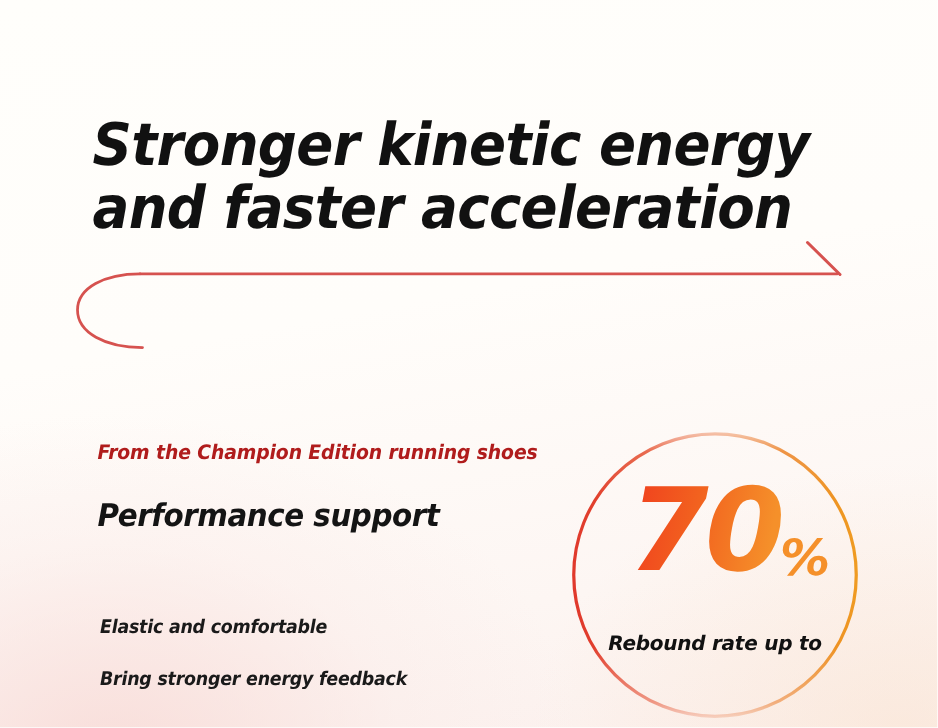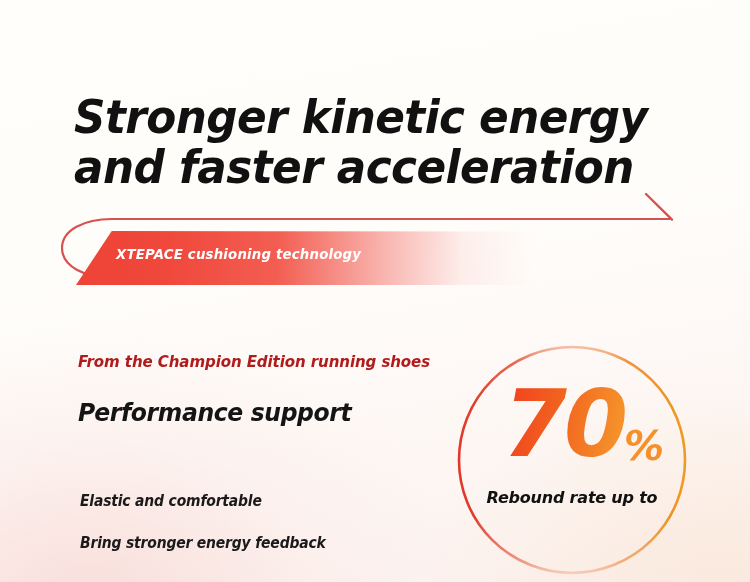--- a/index.html
+++ b/index.html
@@ -137,21 +137,21 @@
   .badge-stat {
     position: absolute;
     left: 0;
     top: 44px;
     width: 240px;
     height: 96px;
   }
   .badge-caption {
     position: absolute;
     left: 0;
-    top: 154px;
+    top: 171px;
     width: 240px;
     text-align: center;
     color: #111111;
     font-family: "DejaVu Sans", sans-serif;
     font-weight: bold;
     font-size: 16px;
     letter-spacing: -0.2px;
     white-space: nowrap;
   }
 </style>
@@ -164,24 +164,20 @@
     <span class="hl-line">Stronger kinetic energy</span>
     <span class="hl-line">and faster acceleration</span>
   </div>
 
   <svg class="arrow-svg" viewBox="0 0 660 110" fill="none">
     <path d="M 72 33 L 630 33" stroke="#d6524f" stroke-width="2.2" stroke-linecap="round"></path>
     <path d="M 72 33 C 44 33, 22 44, 22 62 C 22 80, 44 92, 74 92" stroke="#d6524f" stroke-width="2.2" stroke-linecap="round" fill="none"></path>
     <path d="M 606 8 L 632 33.6" stroke="#d6524f" stroke-width="2.4" stroke-linecap="round"></path>
   </svg>
 
-  <div class="banner">
-    <div class="banner-shape"></div>
-    <div class="banner-label">XTEPACE cushioning technology</div>
-  </div>
 
   <div class="eyebrow">From the Champion Edition running shoes</div>
   <div class="subhead">Performance support</div>
   <div class="bullet bullet-1">Elastic and comfortable</div>
   <div class="bullet bullet-2">Bring stronger energy feedback</div>
 
   <div class="badge">
     <svg class="badge-ring" viewBox="0 0 240 248" fill="none">
       <defs>
         <linearGradient id="ringGrad" x1="0" y1="0.5" x2="1" y2="0.45">

